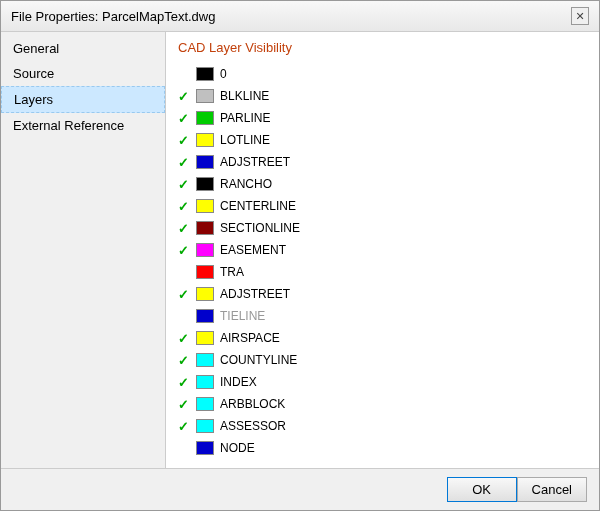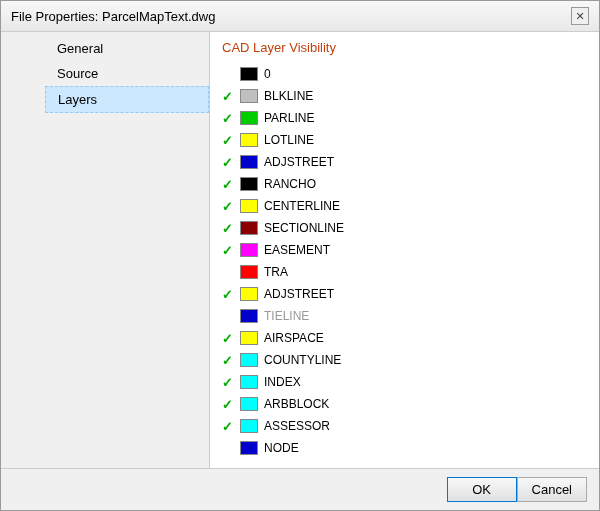--- a/index.html
+++ b/index.html
@@ -44,21 +44,20 @@
       display: flex;
       align-items: center;
       justify-content: center;
       font-size: 11px;
       color: #444;
     }
     .dialog-body {
       display: flex;
       flex: 1;
       overflow: hidden;
-      padding-left: 44px;
     }
     .sidebar {
       width: 165px;
       border-right: 1px solid #ccc;
       background: #f0f0f0;
       padding: 4px 0;
     }
     .sidebar-item {
       padding: 5px 12px;
       cursor: pointer;
@@ -154,20 +153,21 @@
     <span class="title-bar-text">File Properties: ParcelMapText.dwg</span>
     <button class="close-btn">✕</button>
   </div>
 
   <div class="dialog-body">
 
     <div class="sidebar">
     <div class="sidebar-item">General</div>
         <div class="sidebar-item">Source</div>
         <div class="sidebar-item active">Layers</div>
+        <div class="sidebar-item">External Reference</div>
       </div>
 
     <div class="content-area">
       <div class="content-header">CAD Layer Visibility</div>
       <div class="layers-list">
       <div class="layer-item">
             <span class="check-mark"></span>
             <div class="color-swatch" style="background-color: rgb(0, 0, 0);"></div>
             <span class="layer-name">0</span>
           </div>

